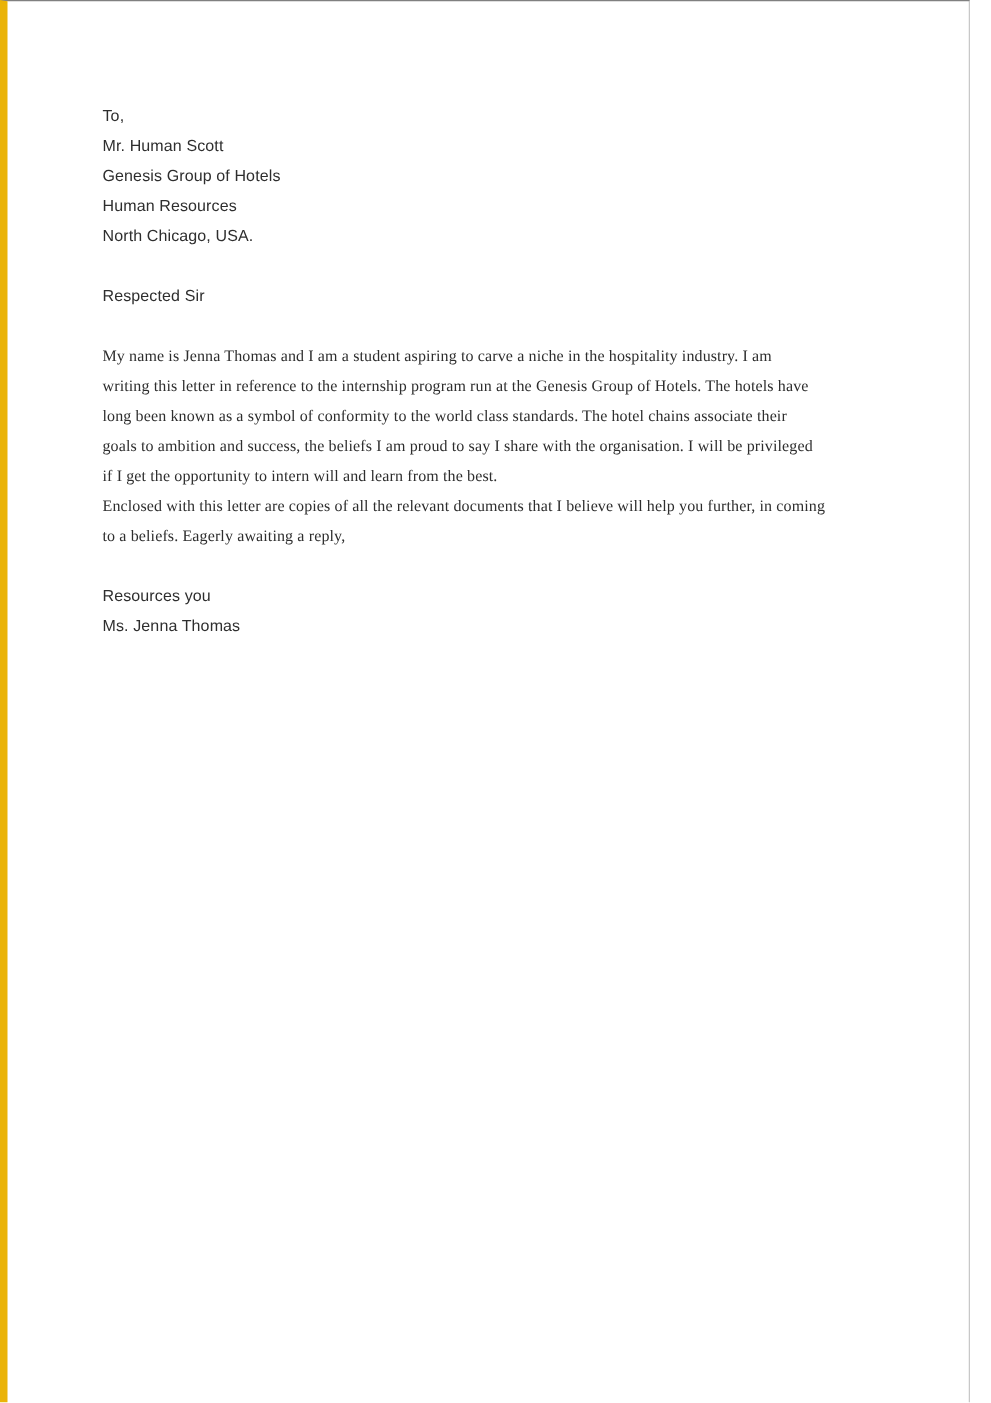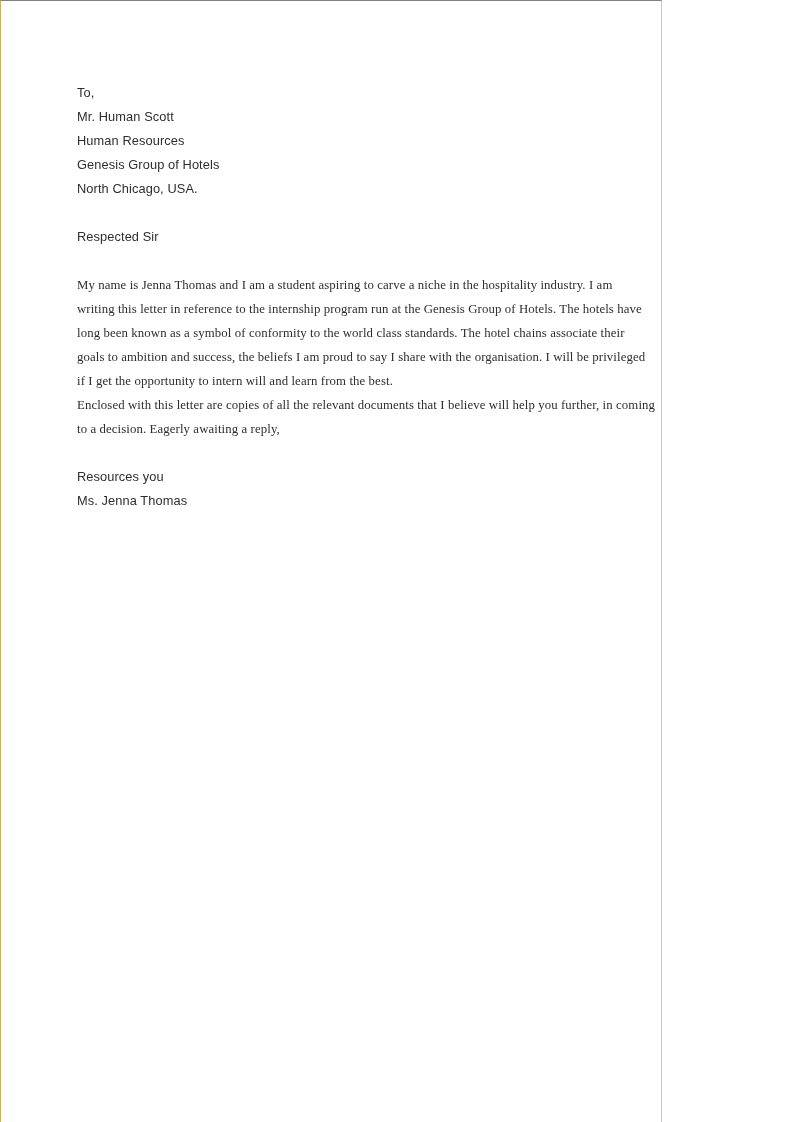--- a/index.html
+++ b/index.html
@@ -3,26 +3,26 @@
 <meta charset="utf-8">
 <style>
   html, body {
     margin: 0;
     padding: 0;
     background: #ffffff;
   }
 
   .page {
     position: relative;
-    width: 662px;
+    width: 776px;
     height: 1122px;
     background: #ffffff;
     box-sizing: border-box;
     border-top: 1px solid #808080;
-    border-left: 1px solid #eab308;
+    border-left: 6px solid #eab308;
     border-right: 1px solid #c8c8c8;
     overflow: hidden;
   }
 
   .letter {
     position: absolute;
     left: 76px;
     top: 80px;
     width: 636px;
     font-family: "Liberation Sans", sans-serif;
@@ -53,22 +53,22 @@
 </style>
 </head>
 <body>
 
 <div class="page">
   <div class="letter">
 
     <div class="block">
       <div class="line">To,</div>
       <div class="line">Mr. Human Scott</div>
+      <div class="line">Genesis Group of Hotels</div>
       <div class="line">Human Resources</div>
-      <div class="line">Genesis Group of Hotels</div>
       <div class="line">North Chicago, USA.</div>
     </div>
 
     <div class="spacer"></div>
 
     <div class="block">
       <div class="line">Respected Sir</div>
     </div>
 
     <div class="spacer"></div>
@@ -76,21 +76,21 @@
     <div class="block body-par">
       <div class="line">My name is Jenna Thomas and I am a student aspiring to carve a niche in the hospitality industry. I am</div>
       <div class="line">writing this letter in reference to the internship program run at the Genesis Group of Hotels. The hotels have</div>
       <div class="line">long been known as a symbol of conformity to the world class standards. The hotel chains associate their</div>
       <div class="line">goals to ambition and success, the beliefs I am proud to say I share with the organisation. I will be privileged</div>
       <div class="line">if I get the opportunity to intern will and learn from the best.</div>
     </div>
 
     <div class="block body-par">
       <div class="line">Enclosed with this letter are copies of all the relevant documents that I believe will help you further, in coming</div>
-      <div class="line">to a decision. Eagerly awaiting a reply,</div>
+      <div class="line">to a beliefs. Eagerly awaiting a reply,</div>
     </div>
 
     <div class="spacer"></div>
 
     <div class="block">
       <div class="line">Resources you</div>
       <div class="line">Ms. Jenna Thomas</div>
     </div>
 
   </div>

